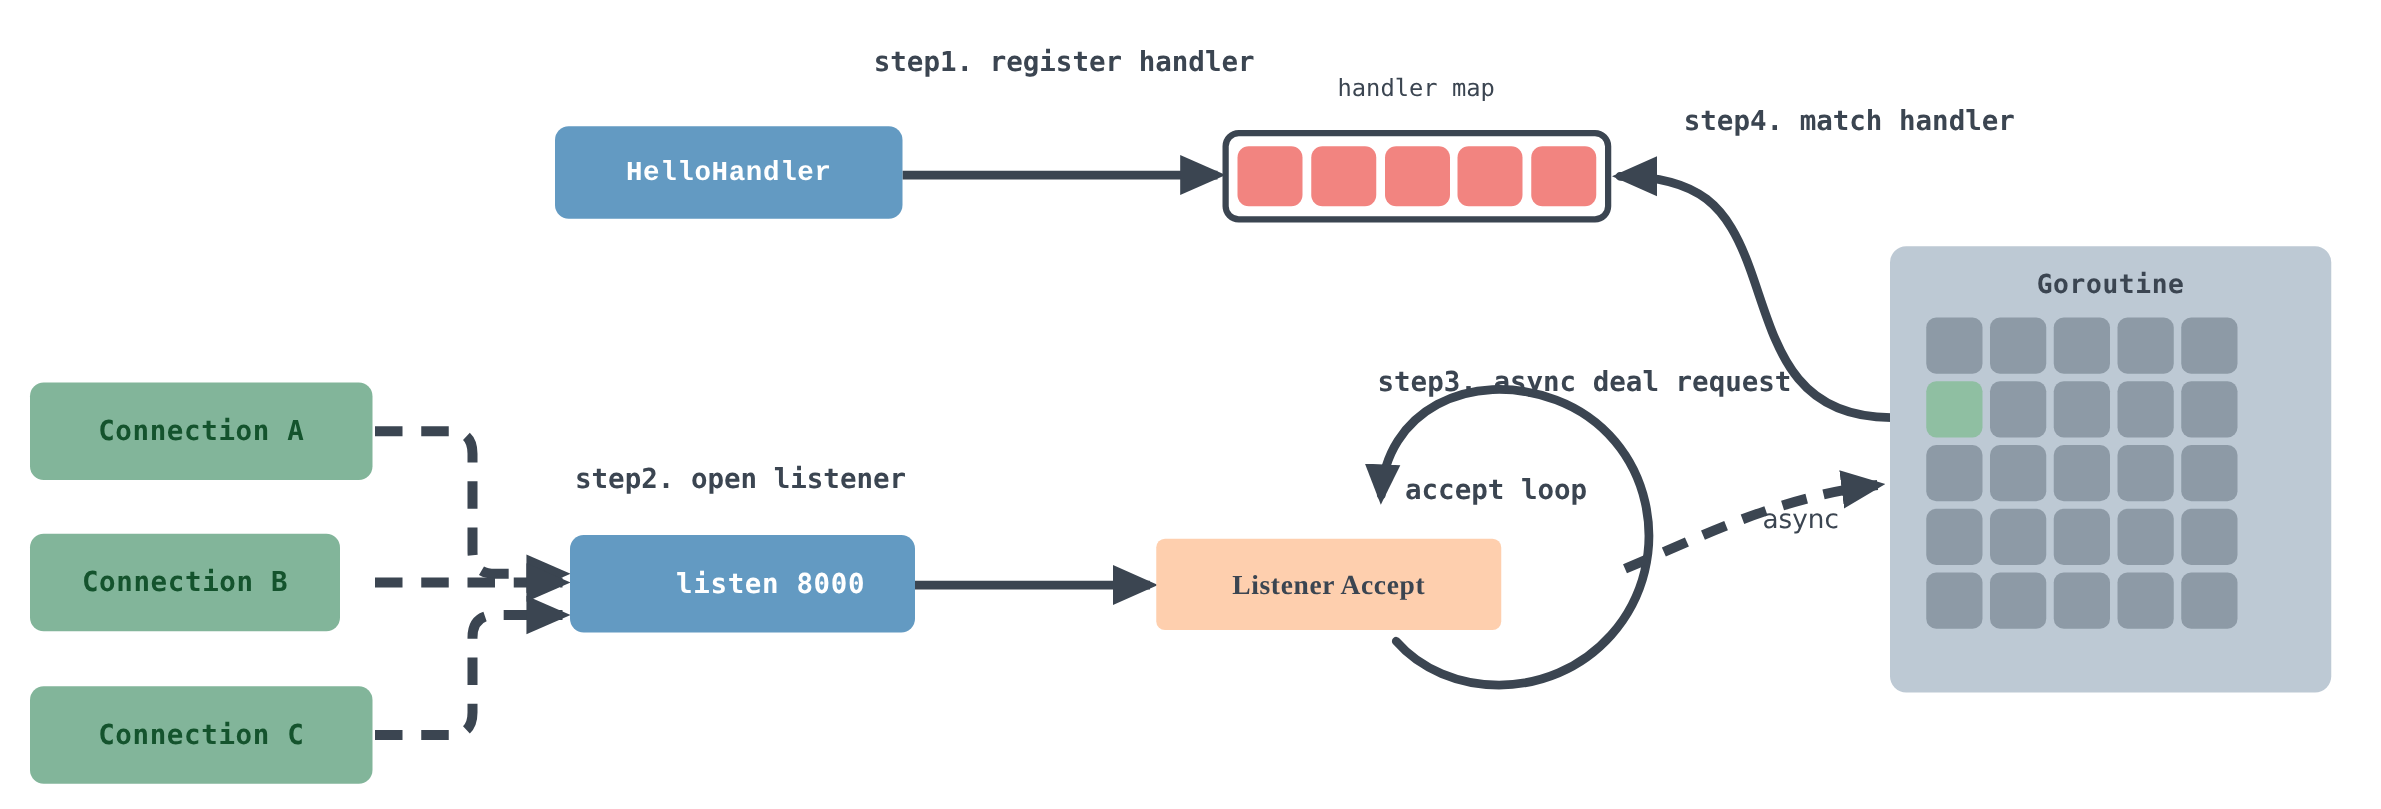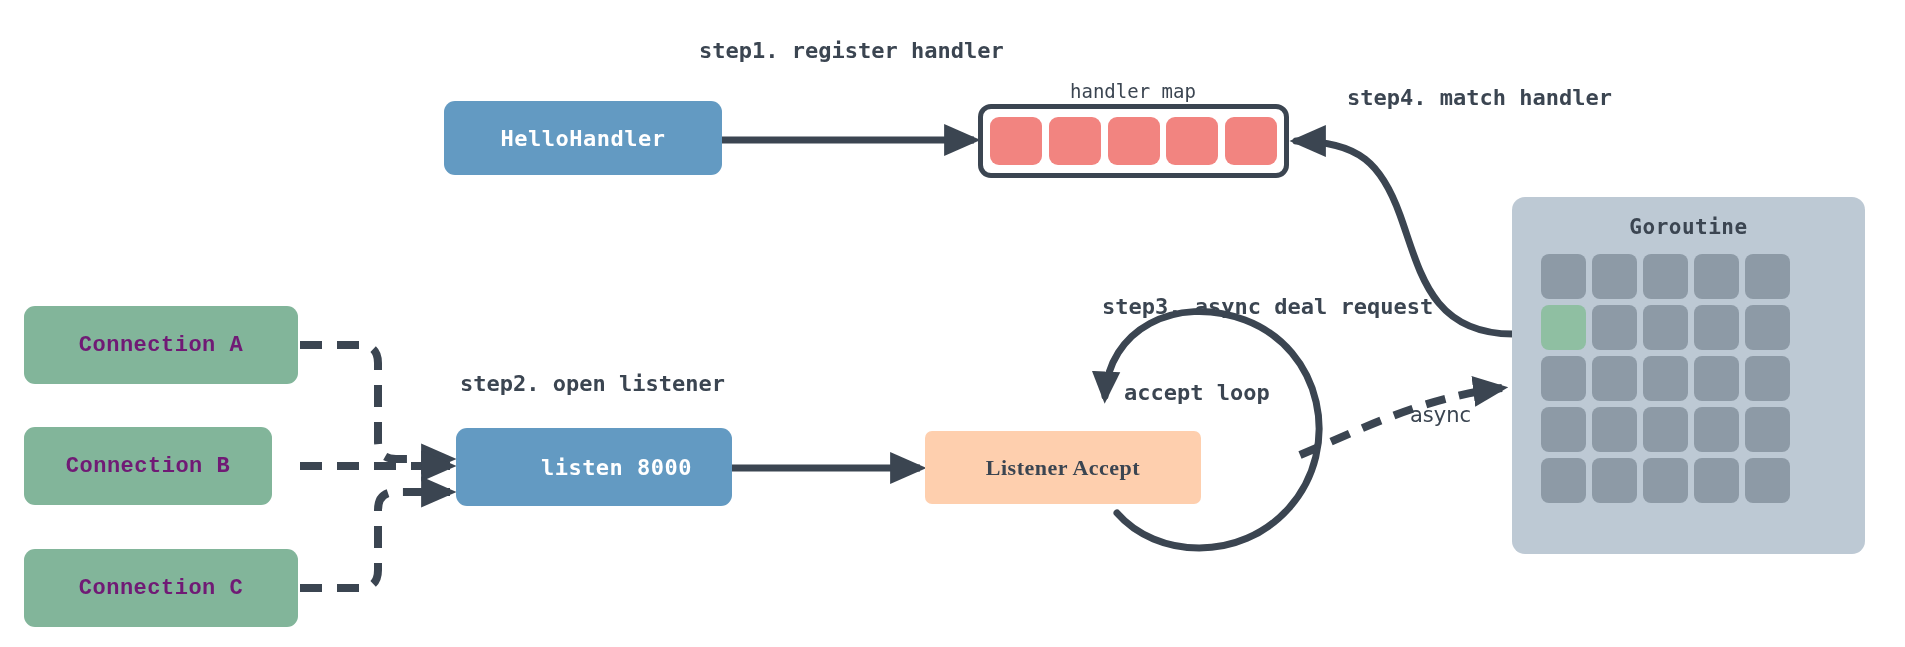--- a/index.html
+++ b/index.html
@@ -44,21 +44,21 @@
   .lbl-sans {
     position: absolute;
     font-family: "DejaVu Sans", "Liberation Sans", sans-serif;
     color: #3b4551;
     font-weight: normal;
     white-space: nowrap;
     margin-top: 48px;
   }
   
   .box-blue   { background: #639ac2; color: #ffffff; border-radius: 11px; }
-  .box-green  { background: #82b59a; color: #701a75; border-radius: 11px; font-family: Liberation Mono, monospace; }
+  .box-green  { background: #82b59a; color: #14532d; border-radius: 11px; }
   .box-peach  { background: #fecfae; color: #3b4551; border-radius: 7px; font-family: Liberation Serif, serif; }
 
   
   #handler-map {
     position: absolute;
     left: 978px; top: 104px;
     width: 311px; height: 74px;
     border: 5px solid #3b4551;
     border-radius: 13px;
     background: #ffffff;
@@ -173,25 +173,25 @@
   <div class="lbl" style="left:460px; top:371px; font-size:22px;">step2. open listener</div>
 
   <div class="lbl" style="left:1102px; top:294px; font-size:22px;">step3. async deal request</div>
 
   <div class="lbl" style="left:1347px; top:85px; font-size:22px;">step4. match handler</div>
 
   <div class="lbl" style="left:1124px; top:380px; font-size:22px;">accept loop</div>
 
   <div class="lbl-sans" style="left:1410px; top:355px; font-size:21px;">async</div>
 
-  <div class="node box-blue" style="left:444px; top:101px; width:278px; height:74px; font-size:22px;">
+  <div class="node box-blue" style="left:444px; top:101px; width:278px; height:74px; font-size:22px;font-family:Liberation Mono, monospace;">
     <span>HelloHandler</span>
   </div>
 
-  <div class="lbl" style="left:1070px; top:60px; font-size:19px; font-weight:normal;margin-top:20px;">handler map</div>
+  <div class="lbl" style="left:1070px; top:60px; font-size:19px; font-weight:normal;">handler map</div>
 
   <div id="handler-map">
       <div class="hm-cell"></div>
       <div class="hm-cell"></div>
       <div class="hm-cell"></div>
       <div class="hm-cell"></div>
       <div class="hm-cell"></div>
     </div>
 
   <div class="node box-green" style="left:24px; top:306px; width:274px; height:78px; font-size:22px;">

